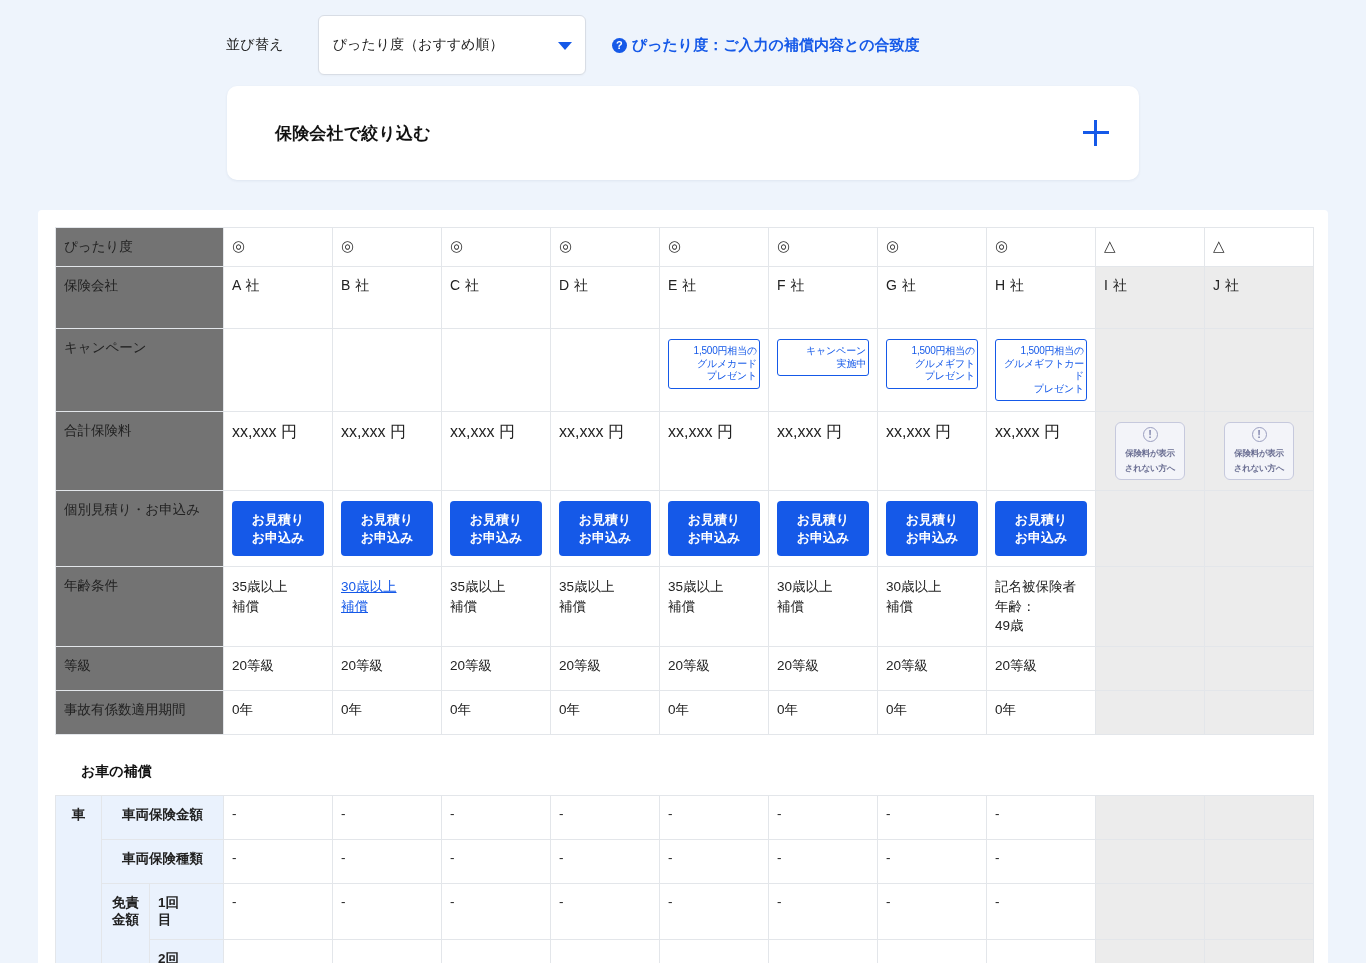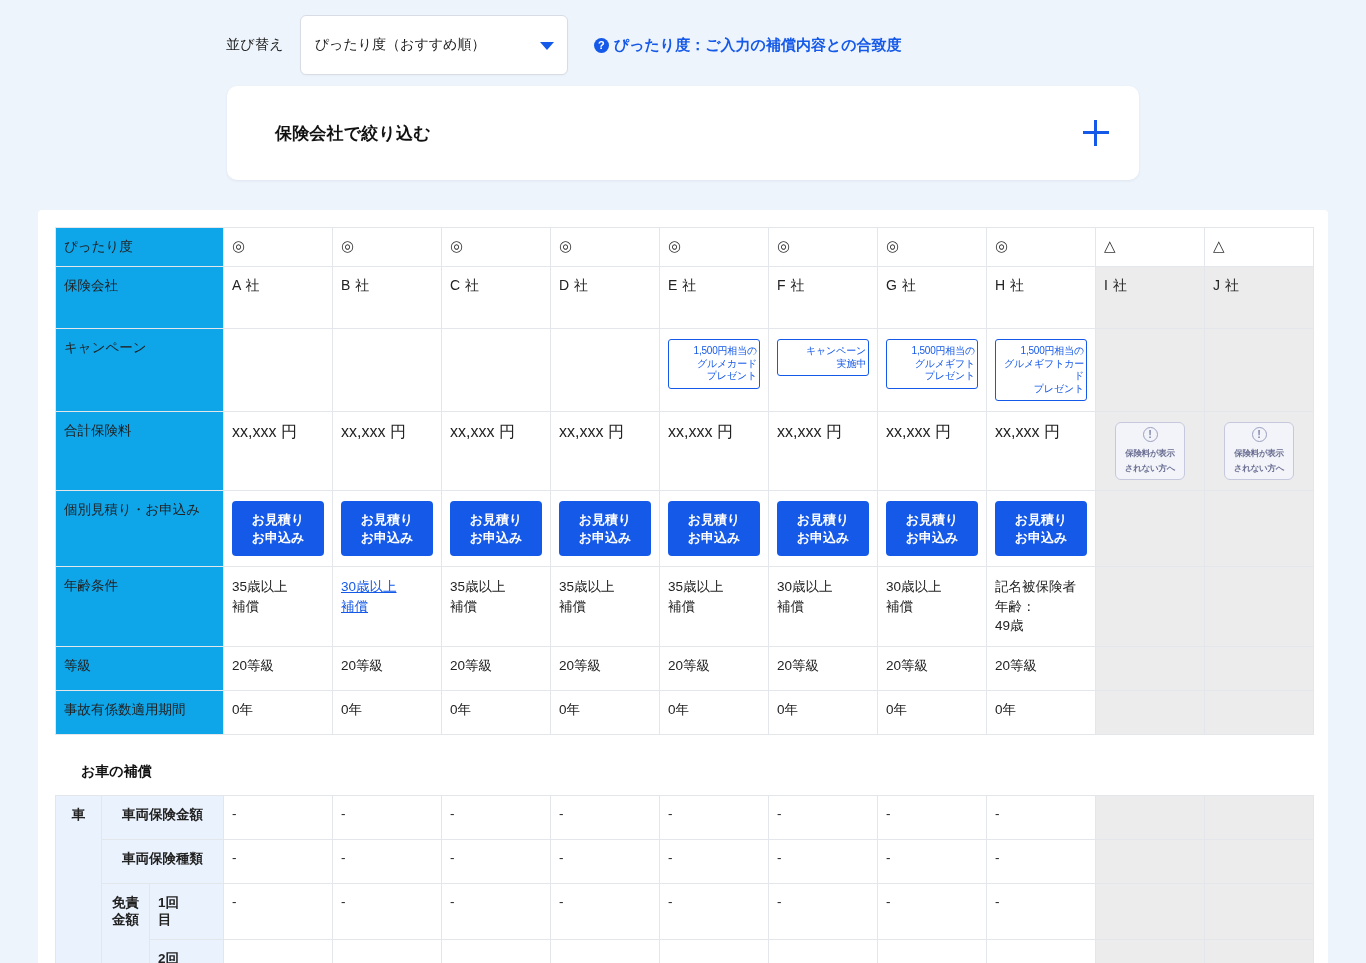--- a/index.html
+++ b/index.html
@@ -15,21 +15,21 @@
   
   .sortbar {
     display: flex;
     align-items: center;
     padding: 18px 0 0 226px;
     height: 72px;
   }
   .sortbar-label {
     font-size: 14px;
     color: #1a1a1a;
-    margin-right: 16px;
+    margin-right: 34px;
     letter-spacing: .02em;
   }
   .select-box {
     position: relative;
     width: 268px;
     height: 60px;
     background: #fff;
     border: 1px solid #d8dde5;
     border-radius: 6px;
     display: flex;
@@ -118,21 +118,21 @@
   }
   table.cmp td, table.cmp th {
     border: 1px solid #e3e6ea;
     vertical-align: top;
     padding: 10px 8px;
     font-weight: normal;
     text-align: left;
     color: #222;
   }
   .rowhead {
-    background: #0ea5e9;
+    background: #737373;
     font-weight: bold;
     font-size: 13.5px;
     color: #1a1a1a;
     vertical-align: middle;
     padding-left: 12px;
   }
   td.ctr { text-align: center; vertical-align: middle; }
   td.grey { background: #ececec; }
 
   

